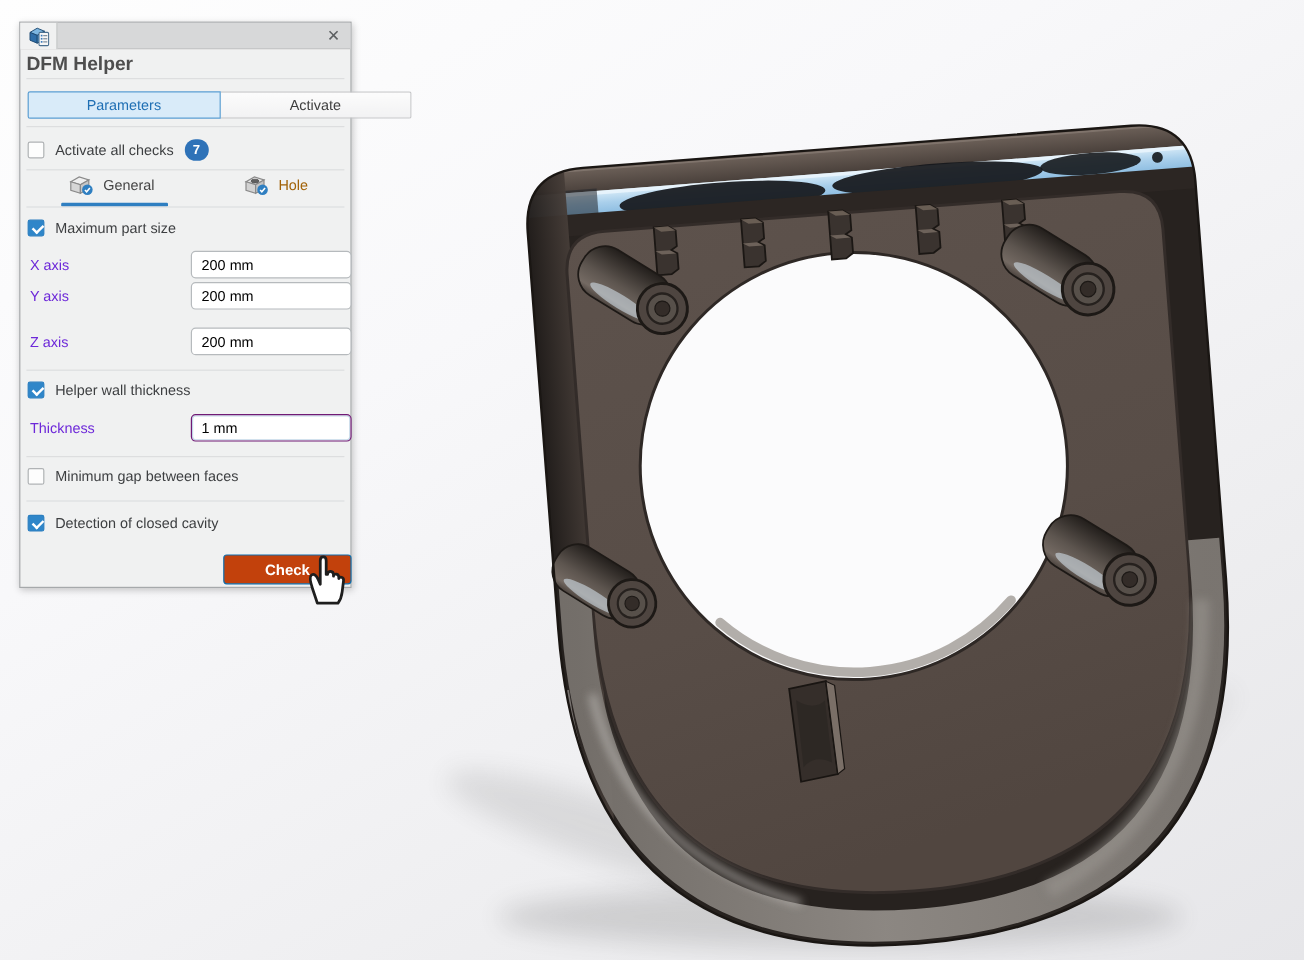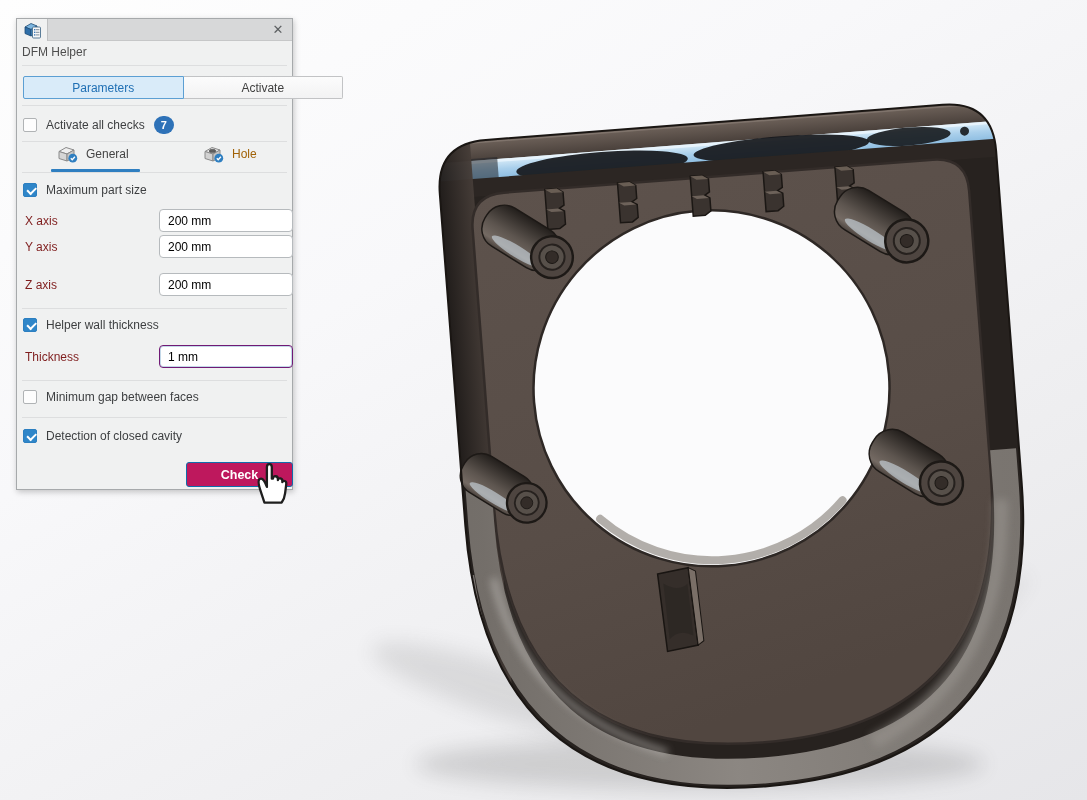--- a/index.html
+++ b/index.html
@@ -16,21 +16,21 @@
   .panel { position:absolute; left:16px; top:18px; width:277px; height:472px;
     background:#f0f1f1; border:1px solid #a6a9ab;
     box-shadow:1px 2px 6px rgba(0,0,0,.22); z-index:5; }
   .tabstrip { position:absolute; left:0; top:0; right:0; height:22px; background:#d7d8d9;
     border-bottom:1px solid #c6c7c8; }
   .icon-tab { position:absolute; left:0; top:0; width:31px; height:22px; background:#f0f1f1;
     border-right:1px solid #bfc0c1; display:flex; align-items:center; justify-content:center; }
   .close-btn { position:absolute; right:5px; top:2px; width:18px; height:18px; border:none;
     background:transparent; color:#5d6062; font-size:13px; line-height:18px; cursor:pointer;
     font-family:inherit; }
-  .title { position:absolute; left:5px; top:26px; font-size:12px; font-weight:400; color:#4e4e4e; }
+  .title { position:absolute; left:5px; top:26px; font-size:16px; font-weight:700; color:#4e4e4e; }
   .sep { position:absolute; left:5px; right:5px; height:1px; background:#dddedf; }
 
   .seg-tabs { position:absolute; left:6px; top:57px; width:320px; height:23px; display:flex; }
   .seg { flex:1; font-size:12px; font-family:inherit; cursor:pointer;
     border:1px solid #c2c3c5; background:linear-gradient(#fcfcfc,#f2f2f3); color:#3f3f3f; }
   .seg.left  { border-radius:2px 0 0 2px; }
   .seg.right { border-radius:0 2px 2px 0; border-left:none; }
   .seg.active { background:#d9ebf9; border:1px solid #5c9fd3; color:#1f6fb4; }
 
   .row { position:absolute; left:6px; right:6px; display:flex; align-items:center; }
@@ -46,28 +46,28 @@
 
   .subtabs { position:absolute; left:0; top:126px; width:100%; height:27px; }
   .subtab { position:absolute; top:0; display:flex; align-items:center; gap:7px; cursor:pointer; }
   .subtab span { font-size:12px; color:#a16207; }
   .subtab.active span { color:#454545; }
   .subtab-underline { position:absolute; left:34px; top:24px; width:89px; height:3px;
     background:#2f7fc1; border-radius:1px; }
 
   .field-row { position:absolute; left:8px; right:7px; height:23px; display:flex;
     align-items:center; }
-  .field-row label { font-size:12px; color:#7f1d1d; }
+  .field-row label { font-size:12px; color:#6d28d9; }
   .field-row input { position:absolute; left:134px; width:134px; height:23px;
     border:1px solid #b6babd; border-radius:4px; background:#fff; font-size:12px; color:#000000;
     padding:0 8px; font-family:inherit; }
   .field-row input.focused { border:1px solid #701a75; box-shadow:0 0 0 1px #c3d8e8 inset; }
 
   .check-btn { position:absolute; left:169px; top:443px; width:107px; height:25px;
-    background:#be185d; border:1px solid #0f6dab; border-radius:3px; color:#fff;
+    background:#c2410c; border:1px solid #0f6dab; border-radius:3px; color:#fff;
     font-size:12.5px; font-weight:700; font-family:inherit; cursor:pointer; }
 
   .cursor-overlay { position:absolute; left:251px; top:459px; z-index:9; pointer-events:none; }
 </style>
 </head>
 <body>
 
 <div class="viewport">
 <svg width="1087" height="800" viewBox="0 0 1087 800">
   <defs>

